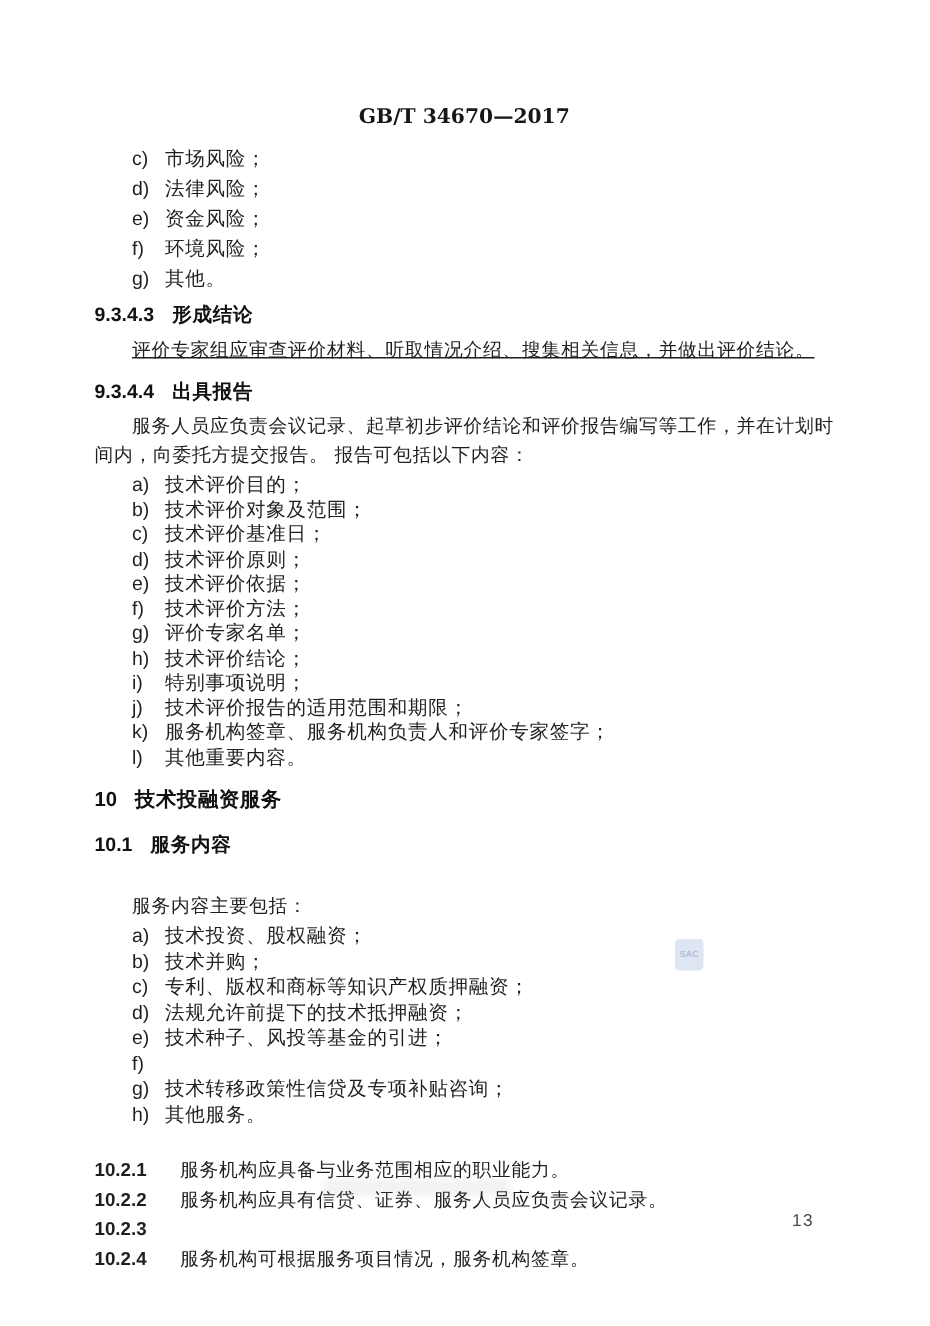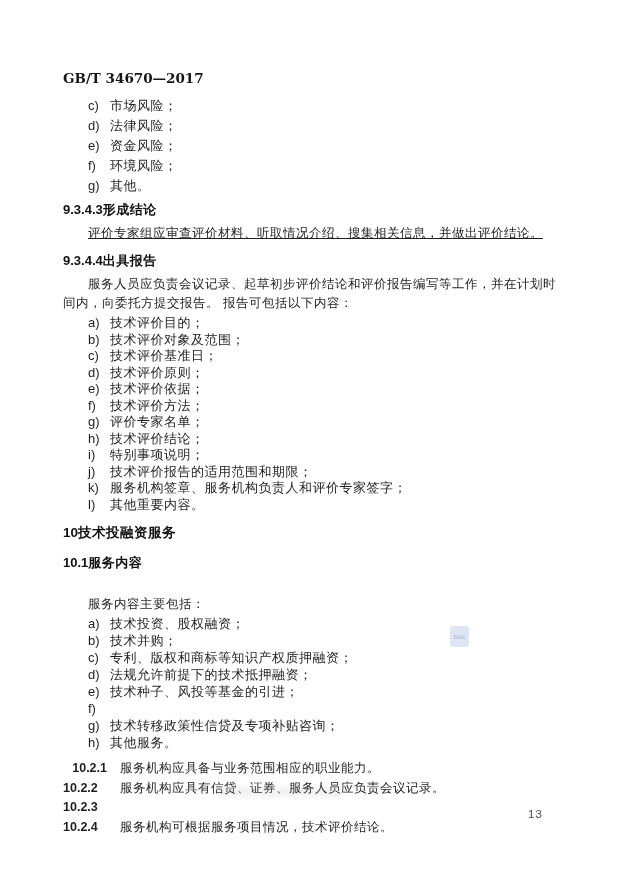--- a/index.html
+++ b/index.html
@@ -2,52 +2,52 @@
 <html><head>
 <meta charset="utf-8">
 <style>
   html,body { margin:0; padding:0; }
   body {
     width:620px; height:884px; background:#ffffff; position:relative;
     font-family:"Liberation Sans", sans-serif; color:#1f1f1f; overflow:hidden;
   }
   #doc { padding:70px 64px 0 63px; }
 
-  .page-header { text-align:left; font-family:"DejaVu Serif", serif;
+  .page-header { text-align:center; font-family:"DejaVu Serif", serif;
     font-weight:bold; font-size:13.5px; color:#161616; line-height:16px; }
 
   .list { margin-left:25px; }
   .li { display:flex; font-size:13px; letter-spacing:.5px; }
   .li .marker { flex:0 0 22px; letter-spacing:0; }
   .b0 .li { line-height:20px; }
   .b5 .li { line-height:16.5px; }
   .b9 .li { line-height:17px; }
 
   .heading { font-weight:bold; font-size:13px; letter-spacing:.5px; line-height:16px; color:#111; }
-  .heading .num { margin-right:0; letter-spacing:0; }
+  .heading .num { margin-right:12px; letter-spacing:0; }
   .heading.lvl1 { font-size:13.5px; }
 
   .para { font-size:12.5px; text-indent:25px; text-align:justify;
     line-height:19px; letter-spacing:.5px; }
 
   .clause { display:flex; font-size:12.5px; line-height:19.5px; letter-spacing:.5px; }
   .clause .num { flex:0 0 44px; font-weight:bold; margin-right:13px; letter-spacing:0; }
 
   .b0 { margin-top:10px; }
   .b1 { margin-top:6px; }
   .b2 { margin-top:6px;text-decoration:underline; }
   .b3 { margin-top:10px; }
   .b4 { margin-top:6px; }
   .b5 { margin-top:2px; }
   .b6 { margin-top:12px; }
   .b7 { margin-top:14px; }
   .b8 { margin-top:24px; }
   .b9 { margin-top:1px; }
   .b10 { margin-top:8px; }
-  .b11 { margin-top:8px;text-align:right; }
+  .b11 { margin-top:20px; }
 
   .watermark {
     position:absolute; left:450px; top:626px; width:19px; height:21px;
     background:#dde6f2; border-radius:3px; display:flex; align-items:center;
     justify-content:center; font-size:6px; font-weight:bold; color:#aebcd6;
     letter-spacing:0;
   }
   .scan-ghosting {
     position:absolute; left:215px; top:786px; width:125px; height:11px;
     background:#9a9a9a; opacity:.12; filter:blur(2px); border-radius:2px;
@@ -181,19 +181,19 @@
     </div>
     <div class="clause b12">
       <span class="num">10.2.2</span>
       <span class="txt">服务机构应具有信贷、证券、服务人员应负责会议记录。</span>
     </div>
     <div class="clause b13">
       <span class="num">10.2.3</span>
     </div>
     <div class="clause b14">
       <span class="num">10.2.4</span>
-      <span class="txt">服务机构可根据服务项目情况，技术评价结论。</span>
+      <span class="txt">服务机构可根据服务项目情况，服务机构签章。</span>
     </div>
   </div>
 
 <div class="scan-ghosting"></div>
 <div class="watermark">SAC</div>
 <div class="page-number">13</div>
 
 </body></html>

